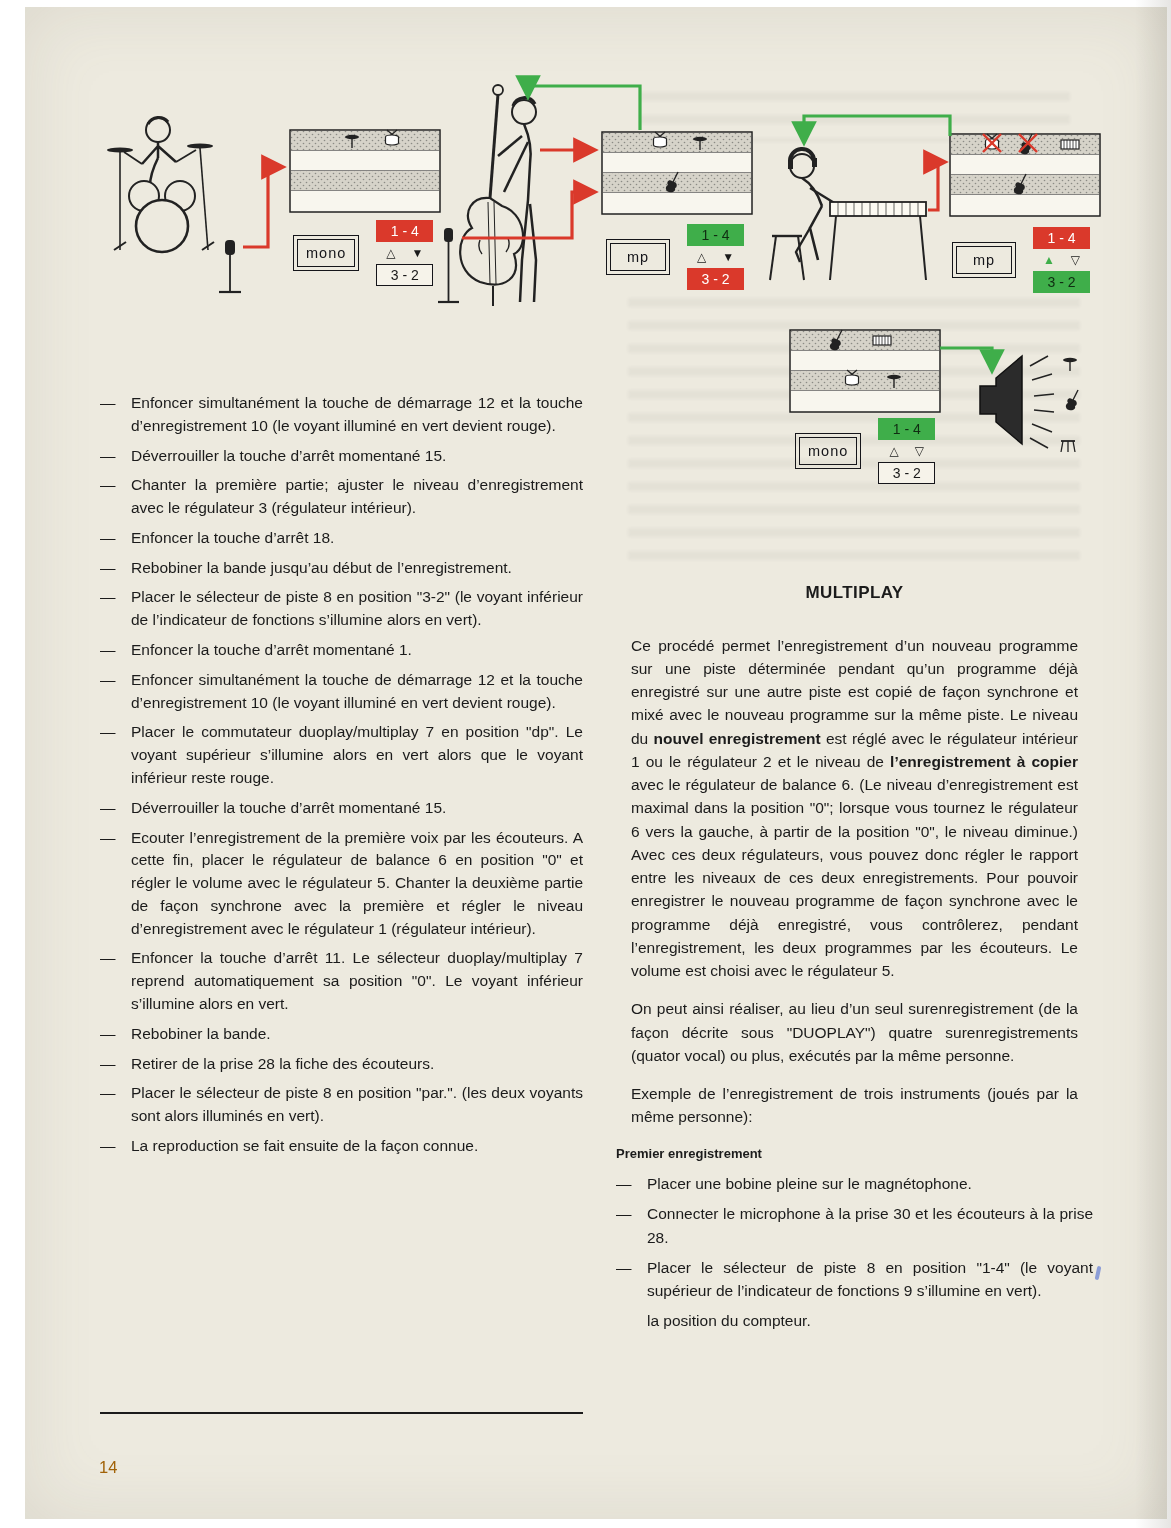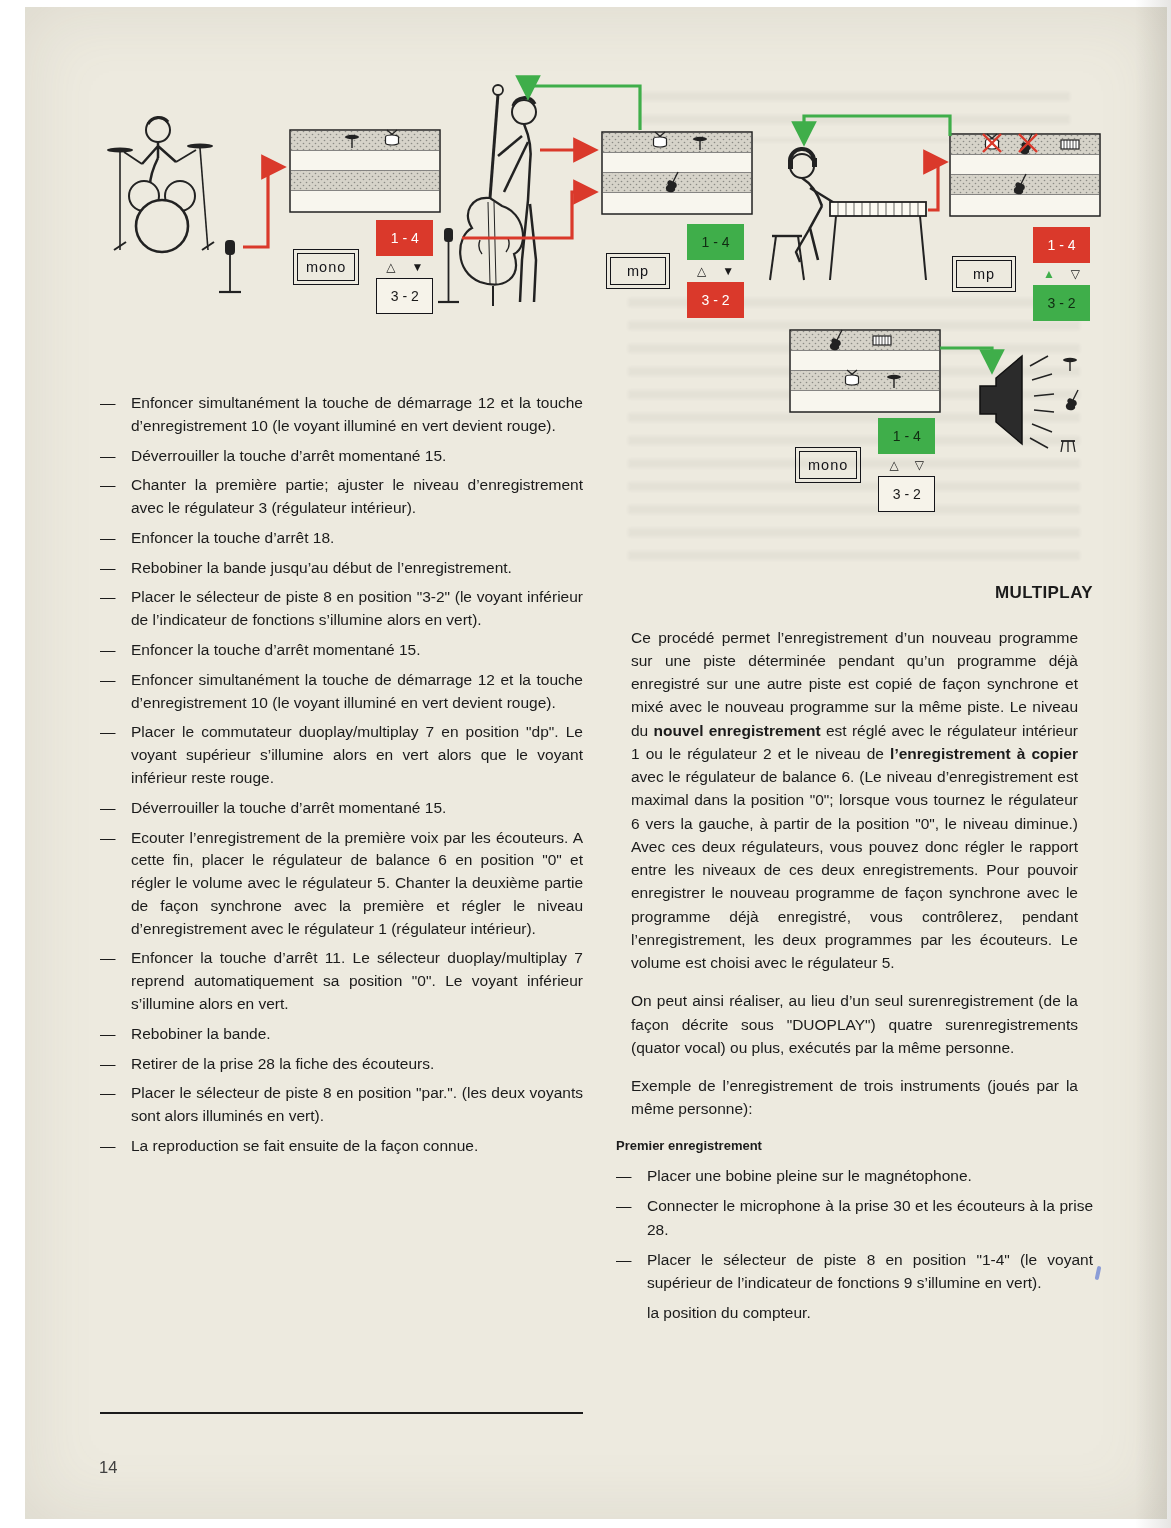--- a/index.html
+++ b/index.html
@@ -14,36 +14,36 @@
          background:repeating-linear-gradient(#4a4a4a 0 9px,transparent 9px 23px);}
   .illu{position:absolute;left:0;top:0;}
 
   
   .col-left{position:absolute;left:100px;top:392px;width:483px;font-size:15.5px;line-height:1.47;
             color:#1b1b1b;text-align:justify;}
   .col-right{position:absolute;left:616px;top:580px;width:477px;font-size:15.5px;line-height:1.5;
             color:#1b1b1b;text-align:justify;}
   .item{position:relative;padding-left:31px;margin-bottom:7px;}
   .item .dash{position:absolute;left:0;top:0;}
-  .mheading{font-size:17px;font-weight:bold;letter-spacing:.4px;margin-bottom:20px;text-align:right;}
+  .mheading{font-size:17px;font-weight:bold;letter-spacing:.4px;margin-bottom:28px;text-align:center;}
   .sheading{font-size:13px;font-weight:bold;margin:9px 0;text-align:left;}
   .para{margin:15px;}
   .b{font-weight:bold;}
 
   
   .indicator{position:absolute;display:flex;align-items:center;gap:17px;color:#15151a;}
   .mode-box{border:1.6px solid #15151a;padding:3px;min-width:64px;}
   .mode-inner{display:block;border:1.3px solid #15151a;padding:5px 8px;font-size:14.5px;
               letter-spacing:1px;text-align:center;}
   .track-col{display:flex;flex-direction:column;align-items:center;gap:5px;}
-  .track-box{width:57px;height:36px;display:flex;align-items:center;justify-content:center;font-size:14px;}
+  .track-box{width:57px;height:22px;display:flex;align-items:center;justify-content:center;font-size:14px;}
   .tri-row{display:flex;gap:16px;font-size:12px;line-height:1;}
 
   .footer-rule{position:absolute;left:100px;top:1412px;width:483px;height:2px;background:#1b1b1b;}
-  .page-number{position:absolute;left:99px;top:1458px;font-size:16.5px;color:#404040;}
+  .page-number{position:absolute;left:99px;top:1458px;font-size:16.5px;color:#a16207;}
   .pen-mark{position:absolute;left:1096px;top:1266px;width:4px;height:14px;background:#2a4fd0;
             opacity:.5;border-radius:2px;transform:rotate(12deg);}
 </style>
 </head>
 <body>
 
 <div class="screen">
   <div class="paper"></div>
   <div class="edge-shade"></div>
 
@@ -282,21 +282,21 @@
     </div>
   </div>
 
   <div class="col-left" id="left-list">
       <div class="item"><span class="dash">—</span><span>Enfoncer simultanément la touche de démarrage 12 et la touche d’enregistrement 10 (le voyant illuminé en vert devient rouge).</span></div>
       <div class="item"><span class="dash">—</span><span>Déverrouiller la touche d’arrêt momentané 15.</span></div>
       <div class="item"><span class="dash">—</span><span>Chanter la première partie; ajuster le niveau d’enregistrement avec le régulateur 3 (régulateur intérieur).</span></div>
       <div class="item"><span class="dash">—</span><span>Enfoncer la touche d’arrêt 18.</span></div>
       <div class="item"><span class="dash">—</span><span>Rebobiner la bande jusqu’au début de l’enregistrement.</span></div>
       <div class="item"><span class="dash">—</span><span>Placer le sélecteur de piste 8 en position "3-2" (le voyant inférieur de l’indicateur de fonctions s’illumine alors en vert).</span></div>
-      <div class="item"><span class="dash">—</span><span>Enfoncer la touche d’arrêt momentané 15.</span></div>
+      <div class="item"><span class="dash">—</span><span>Enfoncer la touche d’arrêt momentané 1.</span></div>
       <div class="item"><span class="dash">—</span><span>Enfoncer simultanément la touche de démarrage 12 et la touche d’enregistrement 10 (le voyant illuminé en vert devient rouge).</span></div>
       <div class="item"><span class="dash">—</span><span>Placer le commutateur duoplay/multiplay 7 en position "dp". Le voyant supérieur s’illumine alors en vert alors que le voyant inférieur reste rouge.</span></div>
       <div class="item"><span class="dash">—</span><span>Déverrouiller la touche d’arrêt momentané 15.</span></div>
       <div class="item"><span class="dash">—</span><span>Ecouter l’enregistrement de la première voix par les écouteurs. A cette fin, placer le régulateur de balance 6 en position "0" et régler le volume avec le régulateur 5. Chanter la deuxième partie de façon synchrone avec la première et régler le niveau d’enregistrement avec le régulateur 1 (régulateur intérieur).</span></div>
       <div class="item"><span class="dash">—</span><span>Enfoncer la touche d’arrêt 11. Le sélecteur duoplay/multiplay 7 reprend automatiquement sa position "0". Le voyant inférieur s’illumine alors en vert.</span></div>
       <div class="item"><span class="dash">—</span><span>Rebobiner la bande.</span></div>
       <div class="item"><span class="dash">—</span><span>Retirer de la prise 28 la fiche des écouteurs.</span></div>
       <div class="item"><span class="dash">—</span><span>Placer le sélecteur de piste 8 en position "par.". (les deux voyants sont alors illuminés en vert).</span></div>
       <div class="item"><span class="dash">—</span><span>La reproduction se fait ensuite de la façon connue.</span></div>
     </div>

